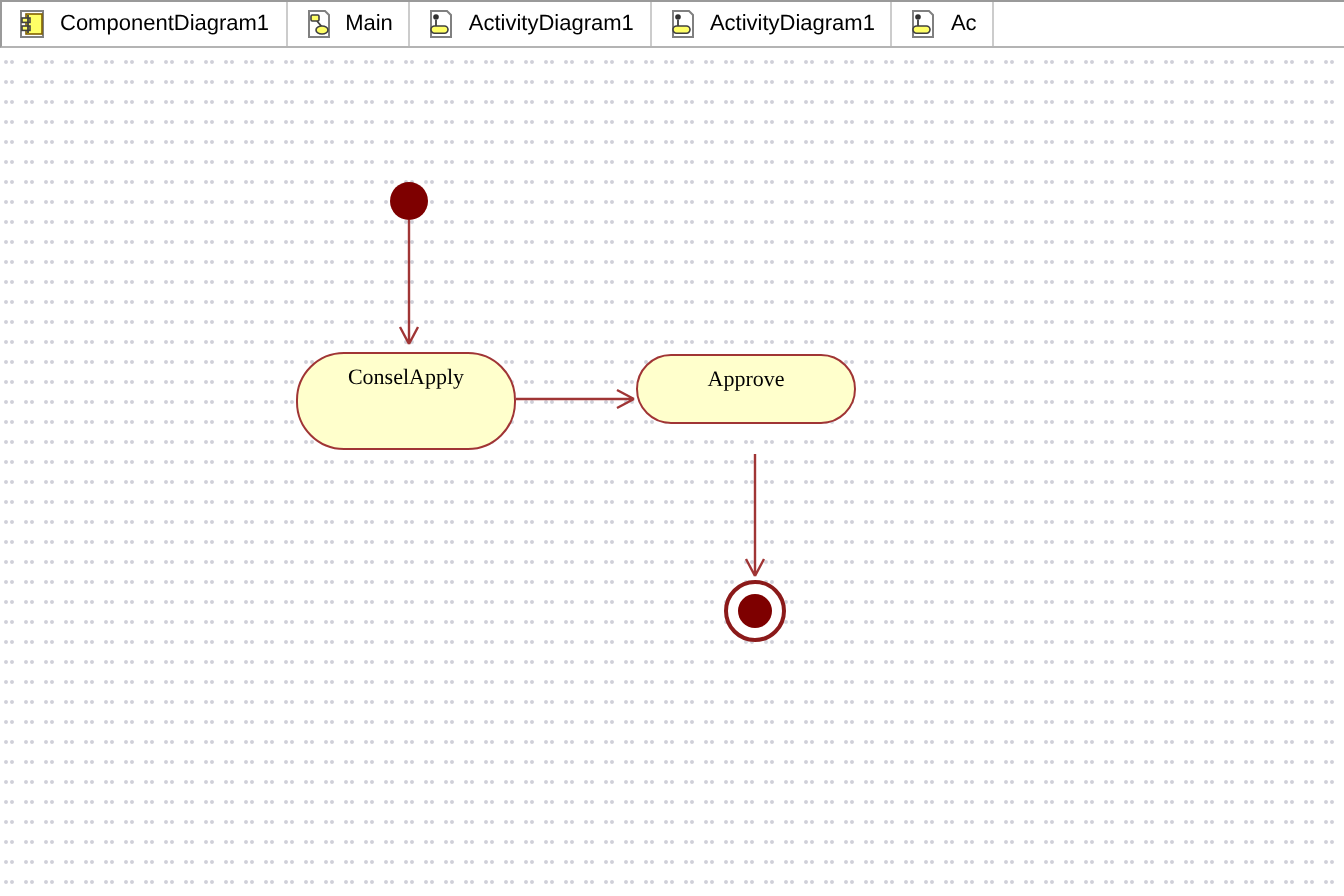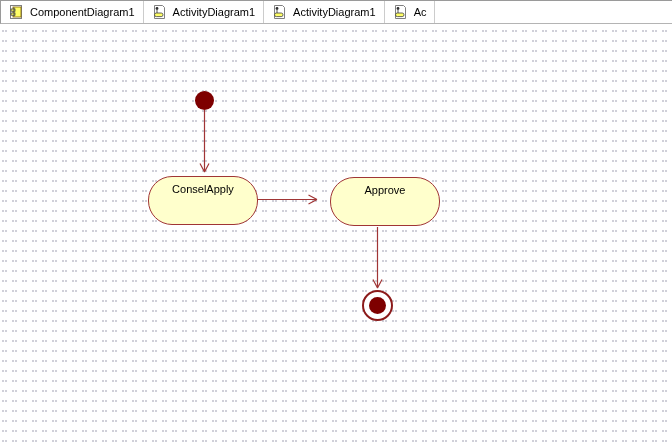--- a/index.html
+++ b/index.html
@@ -38,23 +38,24 @@
 
   
   .state {
     position:absolute;
     background:#FFFFCC;
     border:1.5px solid #A03535;
     border-radius:24px;
     text-align:center;
     font-size:11px; color:#000;
     padding-top:6px;
+    font-family:Liberation Serif, serif;
   }
   #state-consel { left:148px; top:176px; width:110px; height:49px; }
-  #state-approve { left:330px; top:177px; width:110px; height:49px; }
+  #state-approve { left:318px; top:177px; width:110px; height:35px; }
 
   #initial-state {
     position:absolute; left:195px; top:91px;
     width:19px; height:19px; border-radius:50%;
     background:#7E0000;
   }
   #final-state {
     position:absolute; left:362px; top:290px;
     width:31px; height:31px; border-radius:50%;
     border:2px solid #8B1A1A; background:#fff;
@@ -101,20 +102,29 @@
     <svg class="ticon" viewBox="0 0 16 16">
       <rect x="2.5" y="1.5" width="11" height="13" fill="#fff" stroke="#808080"></rect>
       <rect x="5" y="3" width="8" height="10" fill="#FFFF66" stroke="#806000" stroke-width="0.8"></rect>
       <rect x="3" y="5" width="4" height="2.2" fill="#FFFF66" stroke="#404040" stroke-width="0.8"></rect>
       <rect x="3" y="9" width="4" height="2.2" fill="#FFFF66" stroke="#404040" stroke-width="0.8"></rect>
       <line x1="6" y1="3.5" x2="6" y2="12.5" stroke="#404040" stroke-width="0.9"></line>
     </svg>
     <span>ComponentDiagram1</span>
   </div>
 
+  <div class="tab">
+    <svg class="ticon" viewBox="0 0 16 16">
+      <path d="M3.5 1.5 h8 l2 2 v11 h-10 z" fill="#fff" stroke="#808080"></path>
+      <rect x="4.5" y="3.5" width="4" height="3" rx="0.6" fill="#FFFF66" stroke="#404040" stroke-width="0.8"></rect>
+      <line x1="7.5" y1="6.5" x2="10" y2="9.5" stroke="#404040" stroke-width="0.9"></line>
+      <ellipse cx="10" cy="11" rx="3" ry="2" fill="#FFFF66" stroke="#404040" stroke-width="0.8"></ellipse>
+    </svg>
+    <span>Main</span>
+  </div>
 
 
   <div class="tab">
     <svg class="ticon" viewBox="0 0 16 16">
       <path d="M3.5 1.5 h8 l2 2 v11 h-10 z" fill="#fff" stroke="#808080"></path>
       <circle cx="6" cy="4.5" r="1.4" fill="#303030"></circle>
       <line x1="6" y1="6" x2="6" y2="9" stroke="#404040" stroke-width="0.9"></line>
       <rect x="3.5" y="9" width="8.5" height="3.6" rx="1.8" fill="#FFFF66" stroke="#404040" stroke-width="0.8"></rect>
     </svg>
     <span>ActivityDiagram1</span>

